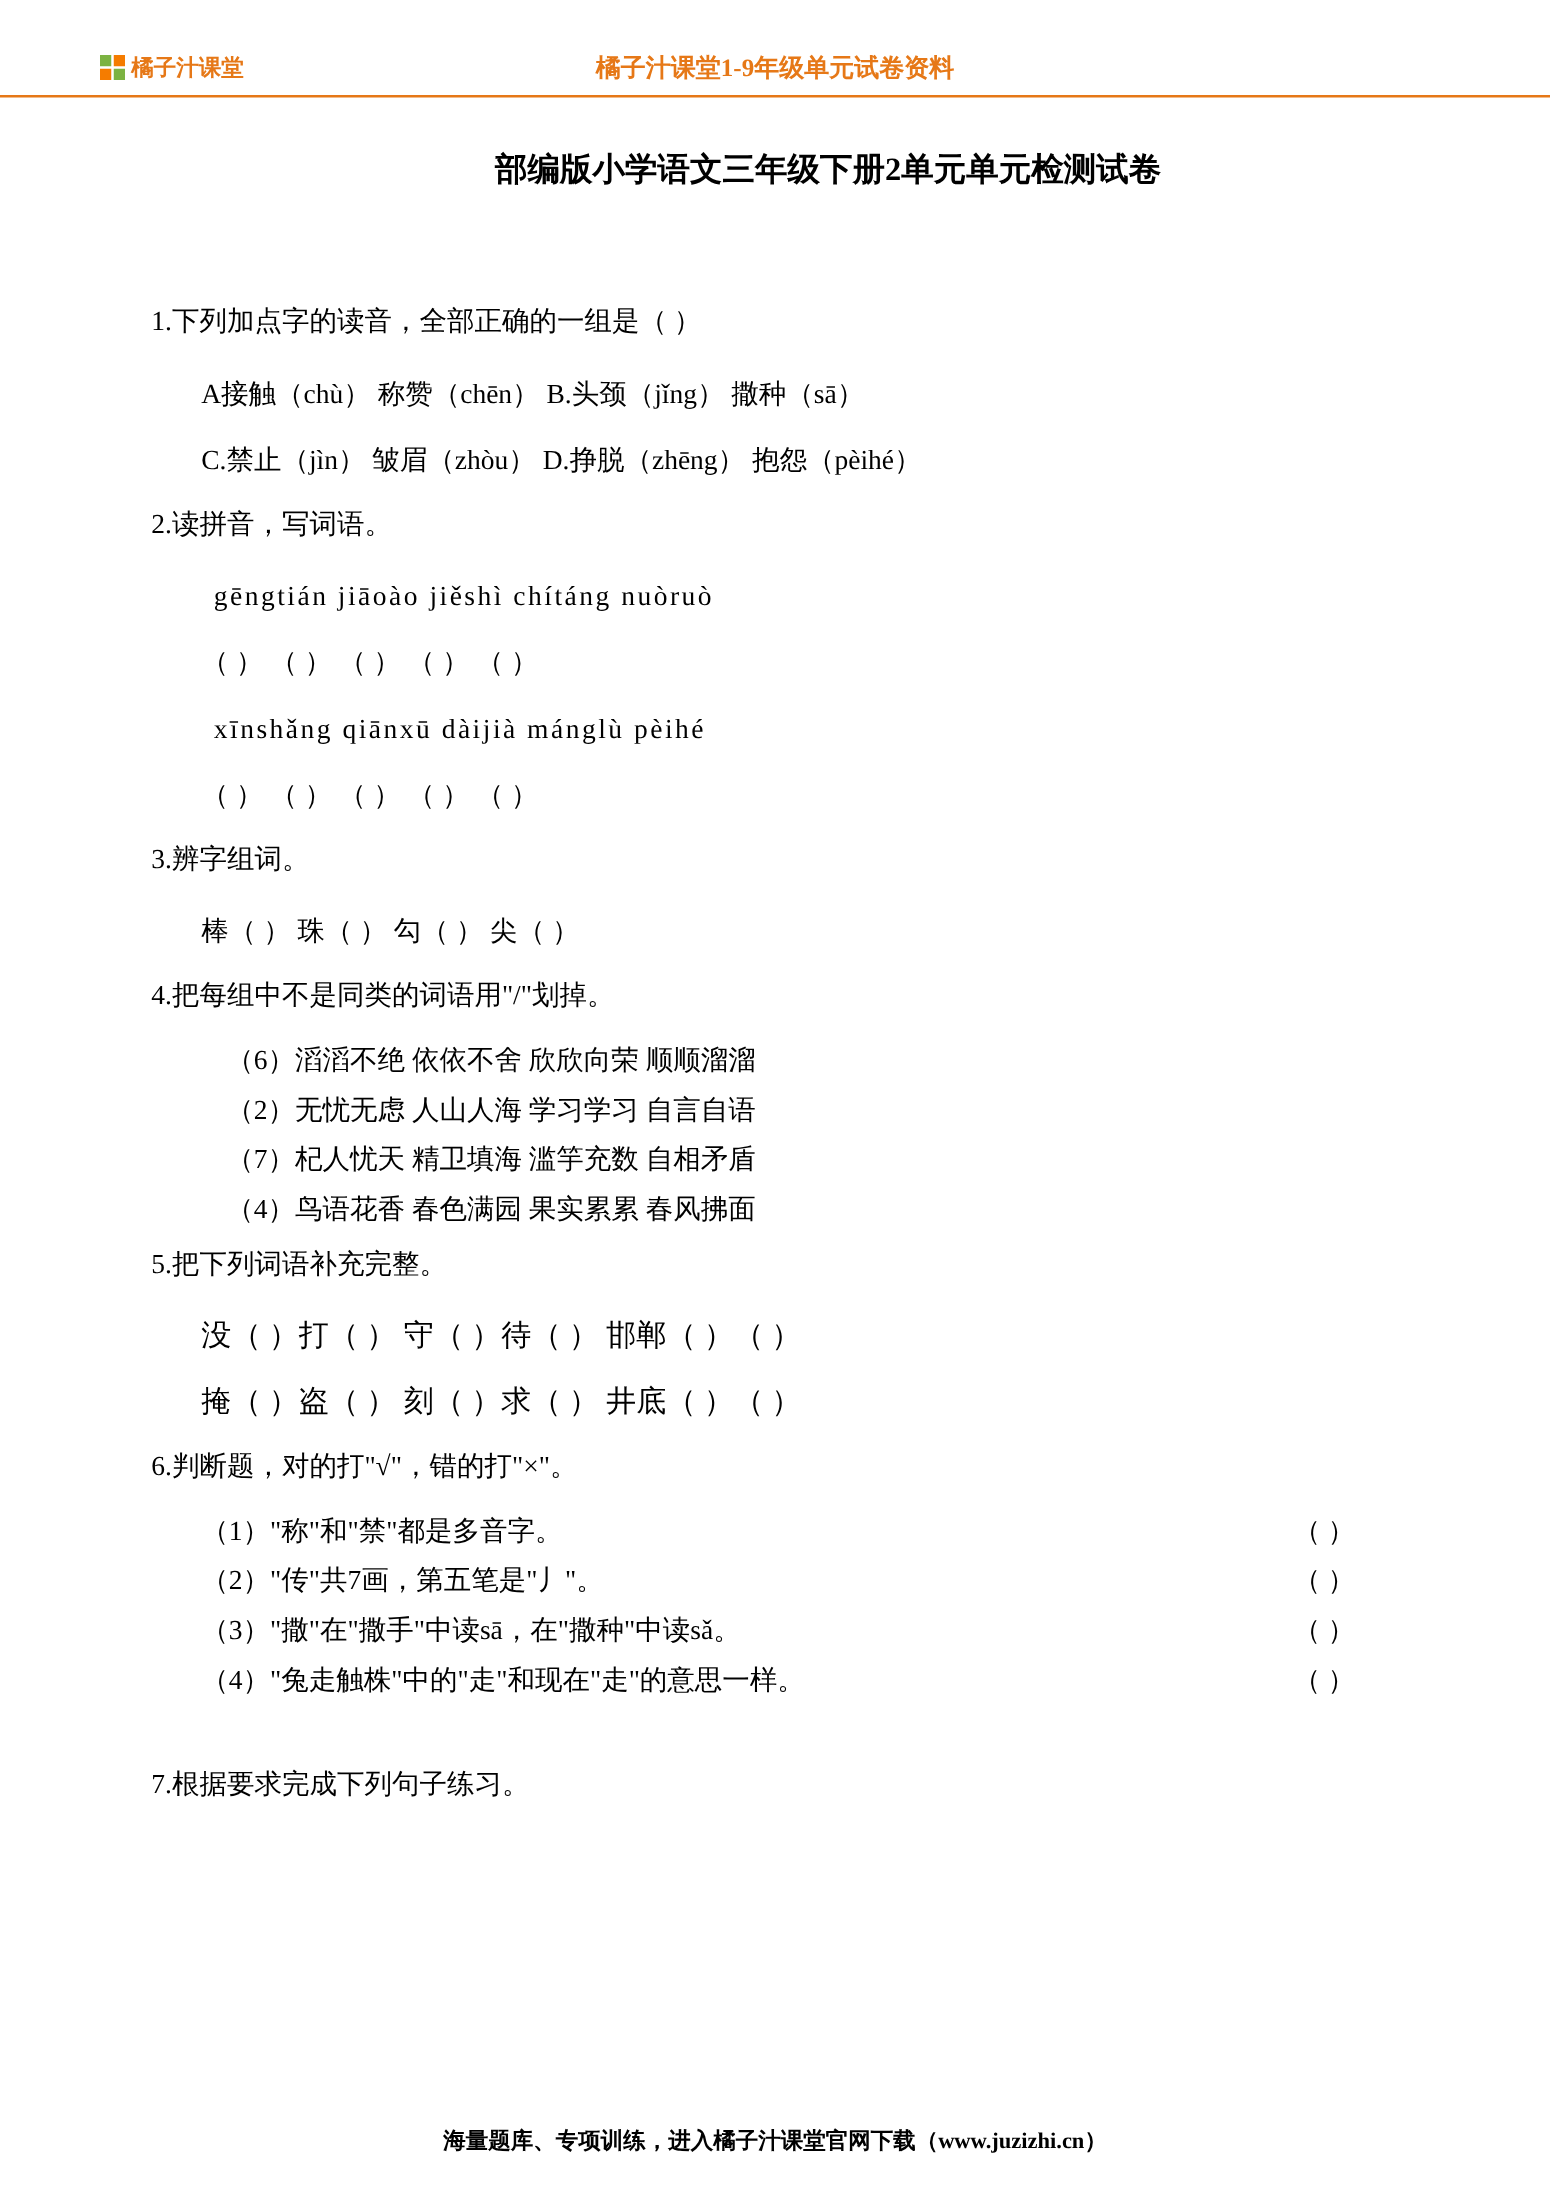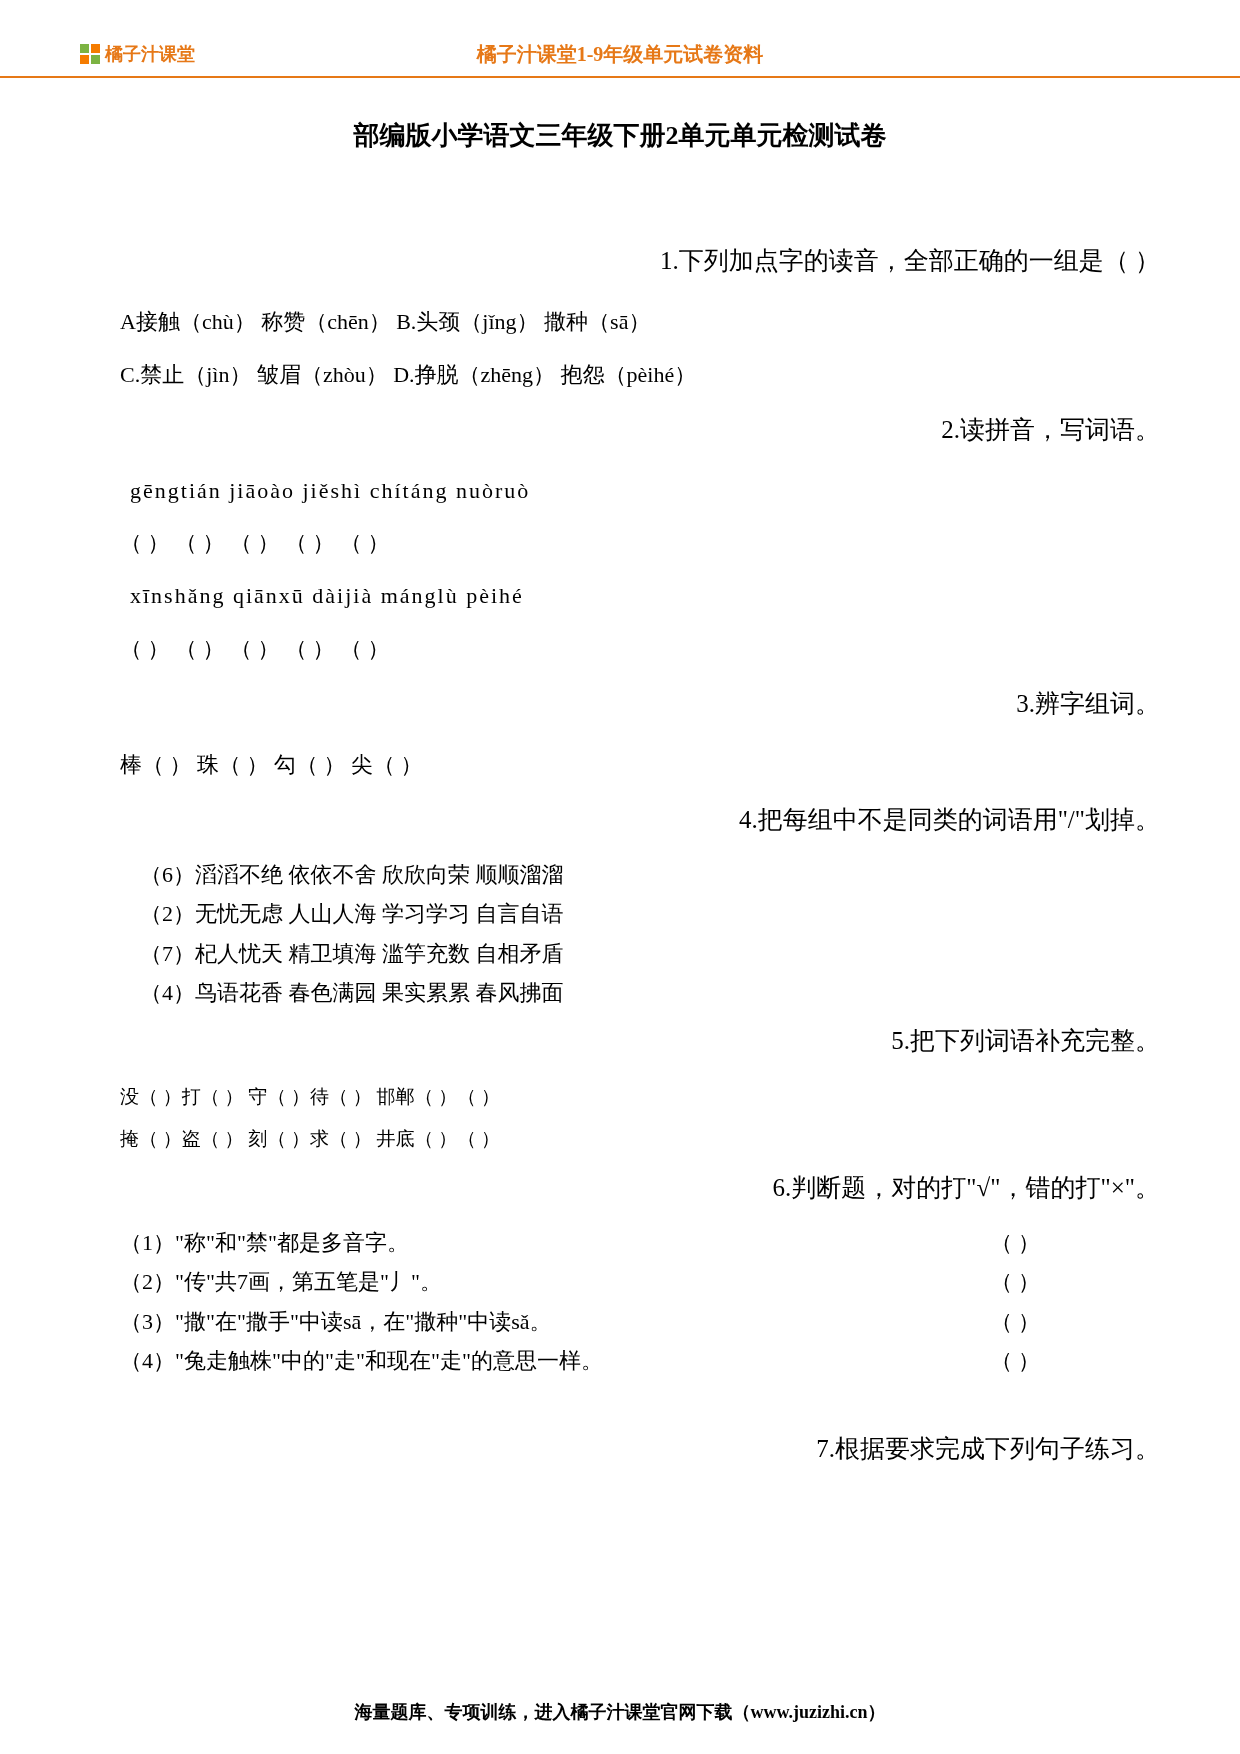--- a/index.html
+++ b/index.html
@@ -49,33 +49,33 @@
     }
     .header-title {
       color: #e67817;
       font-size: 20px;
       font-weight: bold;
       position: absolute;
       left: 50%;
       transform: translateX(-50%);
     }
     .content {
-      padding: 40px 80px 20px 80px;
+      padding: 40px 36px 20px 80px;
+      margin-left: 41px;
     }
     .doc-title {
       text-align: center;
       font-size: 26px;
       font-weight: bold;
       margin-bottom: 80px;
     }
     .question {
-      font-size: 25px;
+      font-size: 22px;
       line-height: 2.2;
       margin-bottom: 8px;
-      text-align: right;
     }
     .option-line {
       font-size: 22px;
       line-height: 2.4;
       padding-left: 40px;
     }
     .pinyin-line {
       font-size: 22px;
       padding-left: 50px;
       line-height: 2.4;
@@ -98,21 +98,21 @@
     }
     .judge-line {
       font-size: 22px;
       padding-left: 40px;
       line-height: 1.8;
       display: flex;
       justify-content: space-between;
       padding-right: 120px;
     }
     .fill-line {
-      font-size: 19px;
+      font-size: 24px;
       padding-left: 40px;
       line-height: 2.2;
     }
     .footer {
       position: absolute;
       bottom: 30px;
       left: 0;
       width: 100%;
       text-align: center;
       font-size: 18px;

